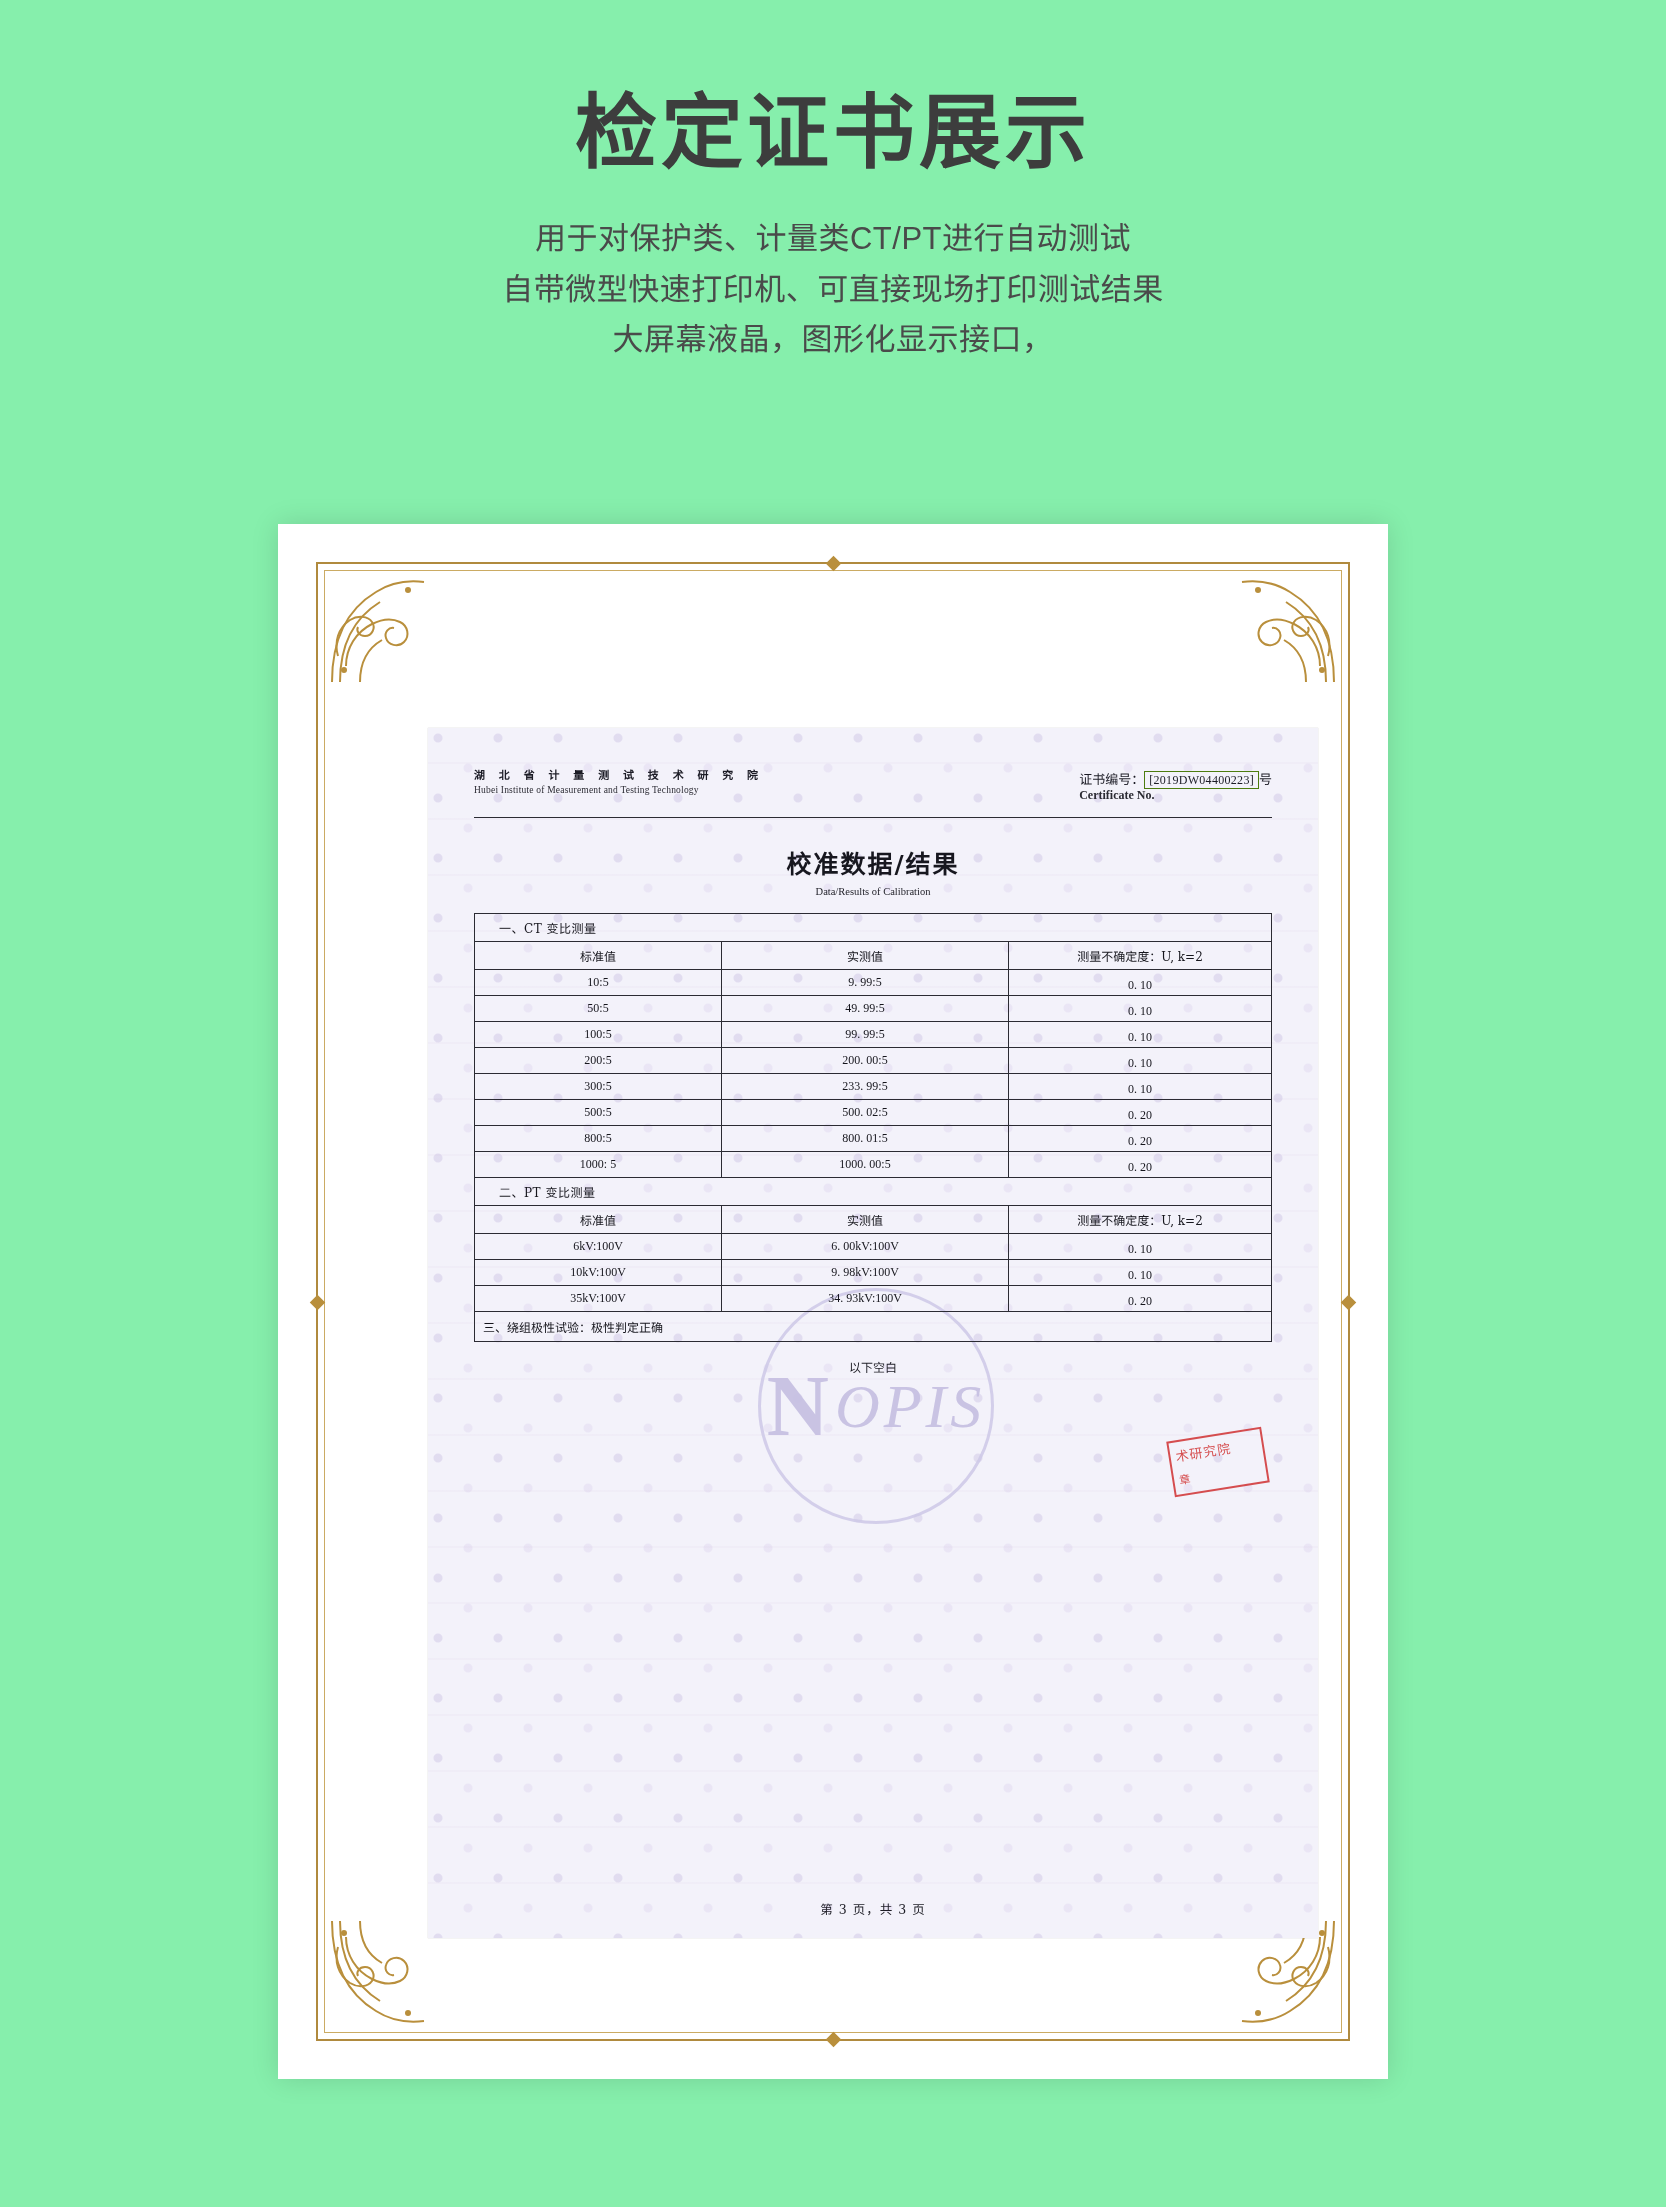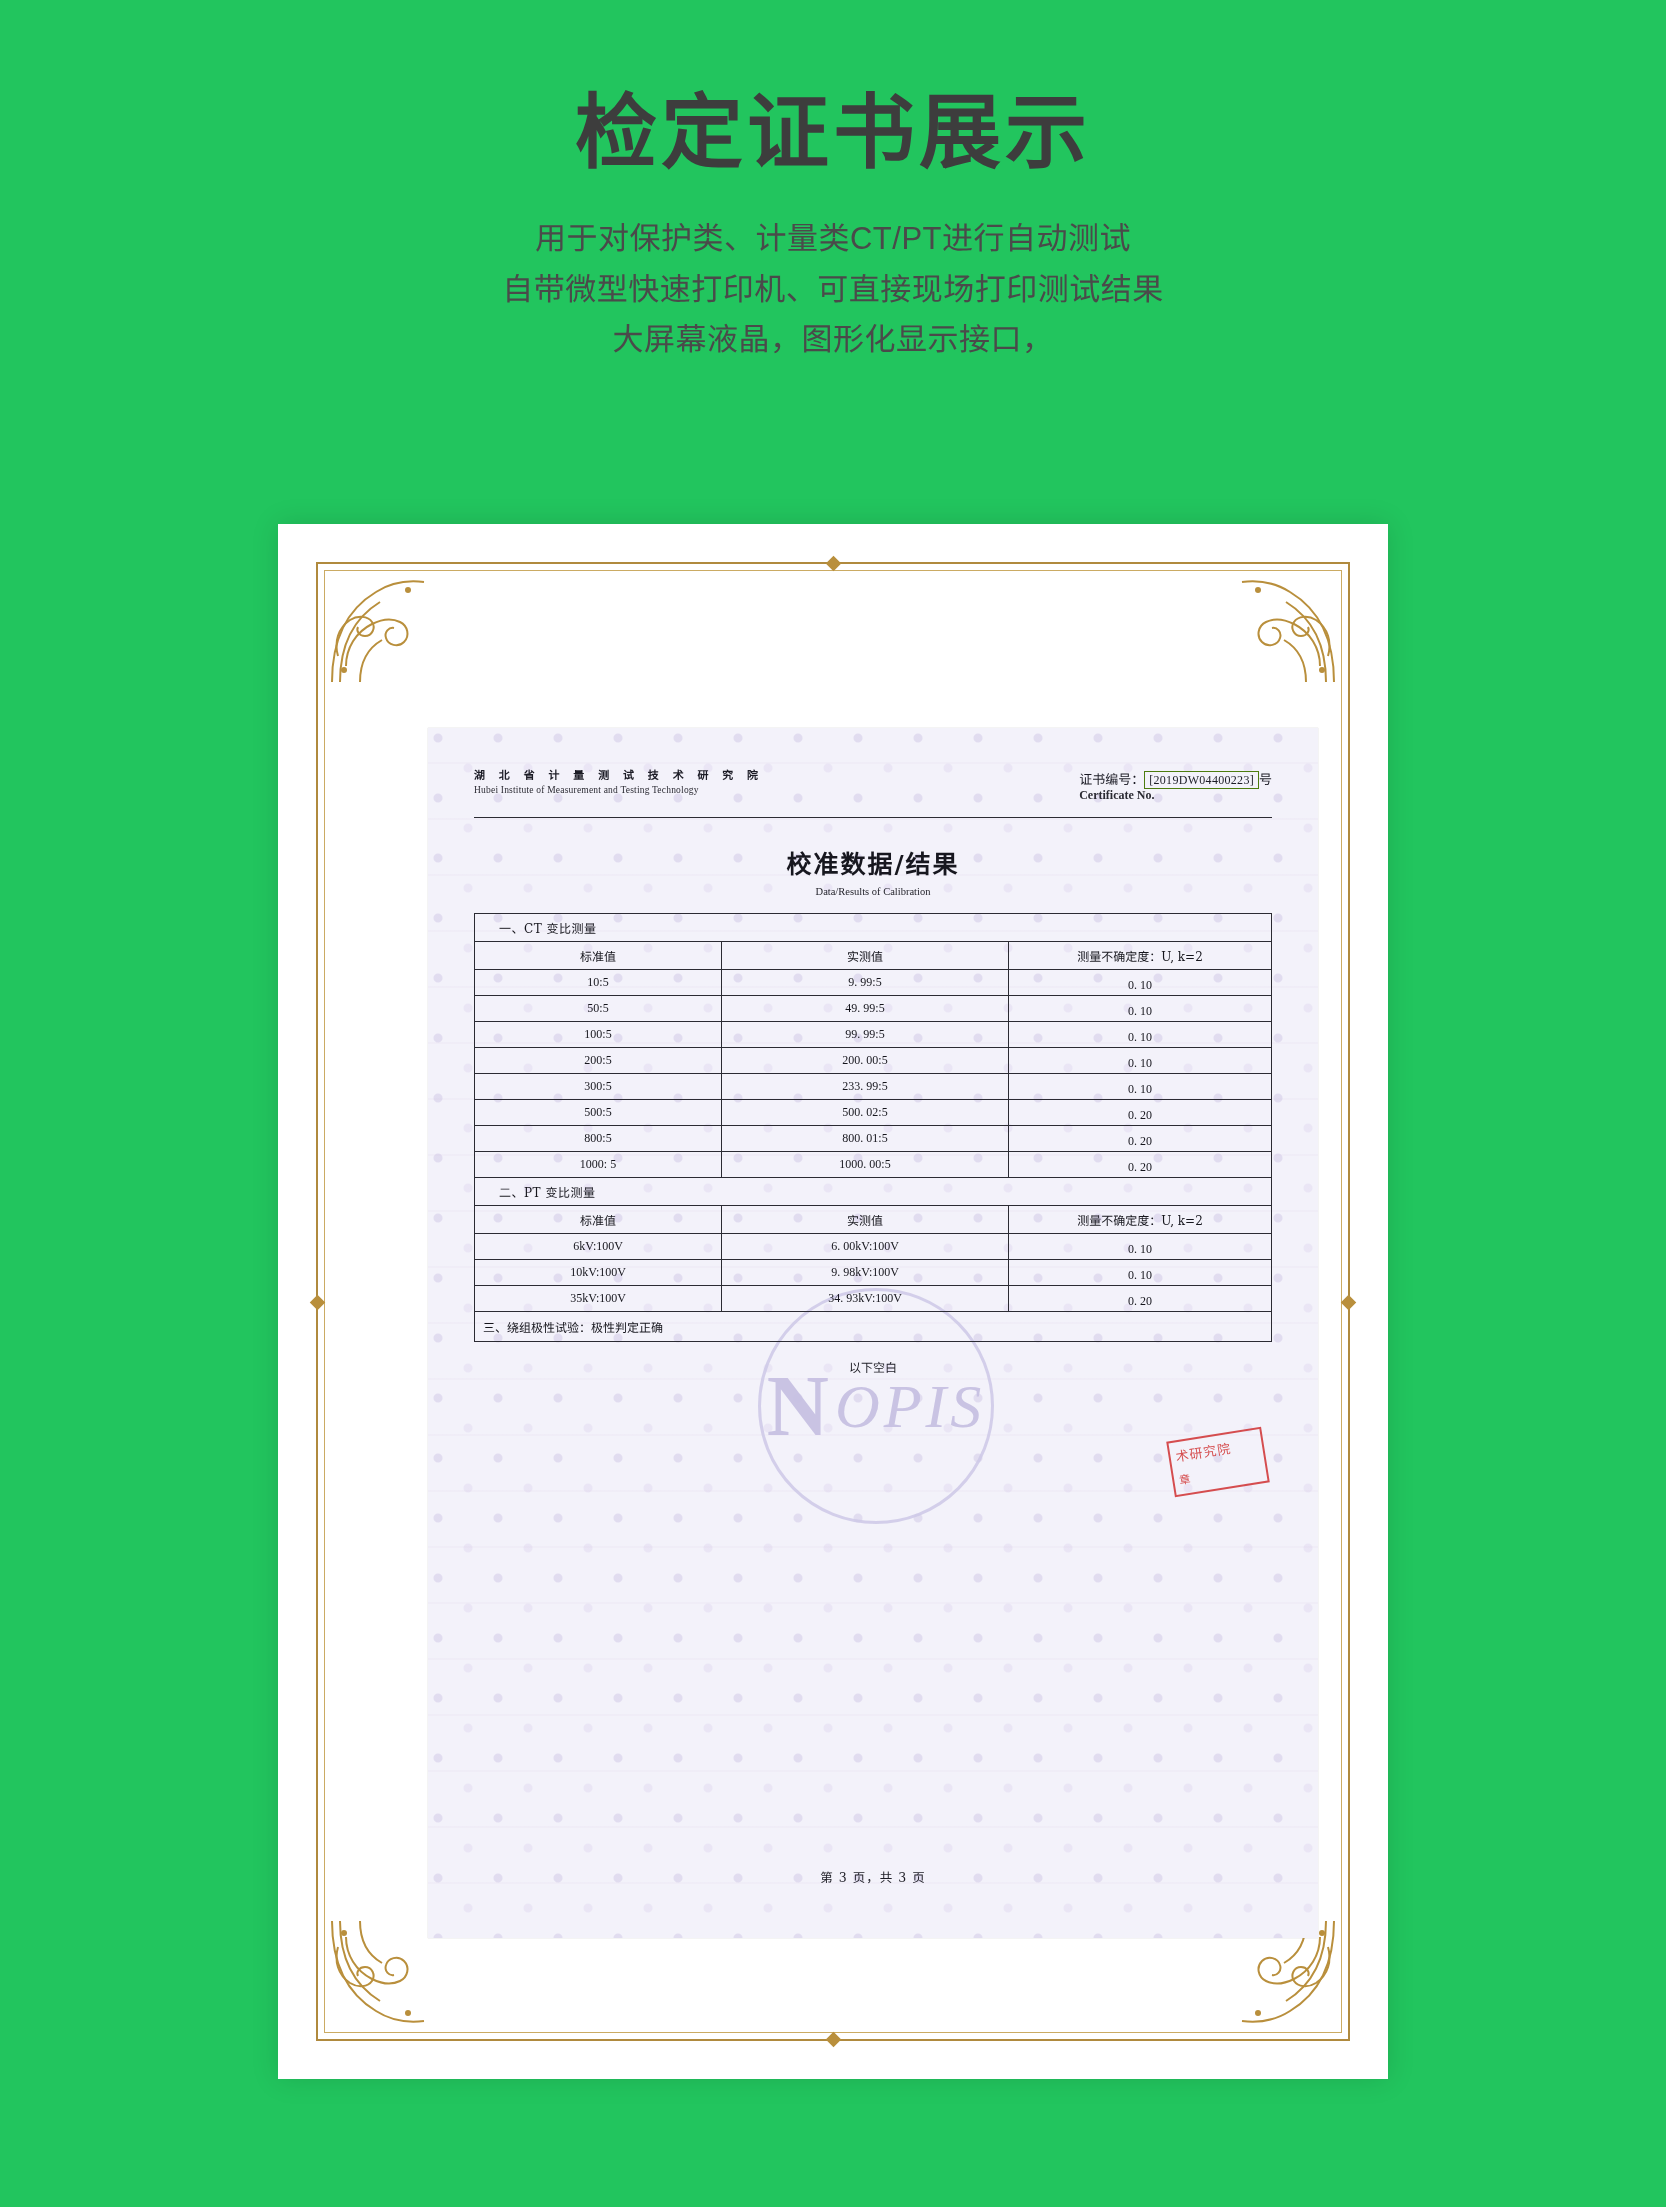--- a/index.html
+++ b/index.html
@@ -11,21 +11,21 @@
     width: 1666px;
     height: 2207px;
     font-family: "Liberation Sans", "DejaVu Sans", sans-serif;
     color: #333;
     overflow: hidden;
   }
   .page {
     position: relative;
     width: 1666px;
     height: 2207px;
-    background: #22c55e;
+    background: #86efac;
   }
   
   .header {
     text-align: center;
     padding-top: 86px;
   }
   .main-title {
     font-size: 82px;
     font-weight: bold;
     color: #3d3d3d;
@@ -281,21 +281,21 @@
     overflow: hidden;
     padding: 4px 5px;
     box-sizing: border-box;
   }
   .stamp .l1 { white-space: nowrap; }
   .stamp .l2 { font-size: 11px; margin-top: 6px; }
   .page-footer {
     position: absolute;
     left: 0;
     right: 0;
-    bottom: 52px;
+    bottom: 20px;
     text-align: center;
     font-family: "DejaVu Serif", "Liberation Serif", serif;
     font-size: 12.5px;
     color: #1c1c24;
     letter-spacing: 1px;
   }
 </style>
 </head>
 <body>
 

